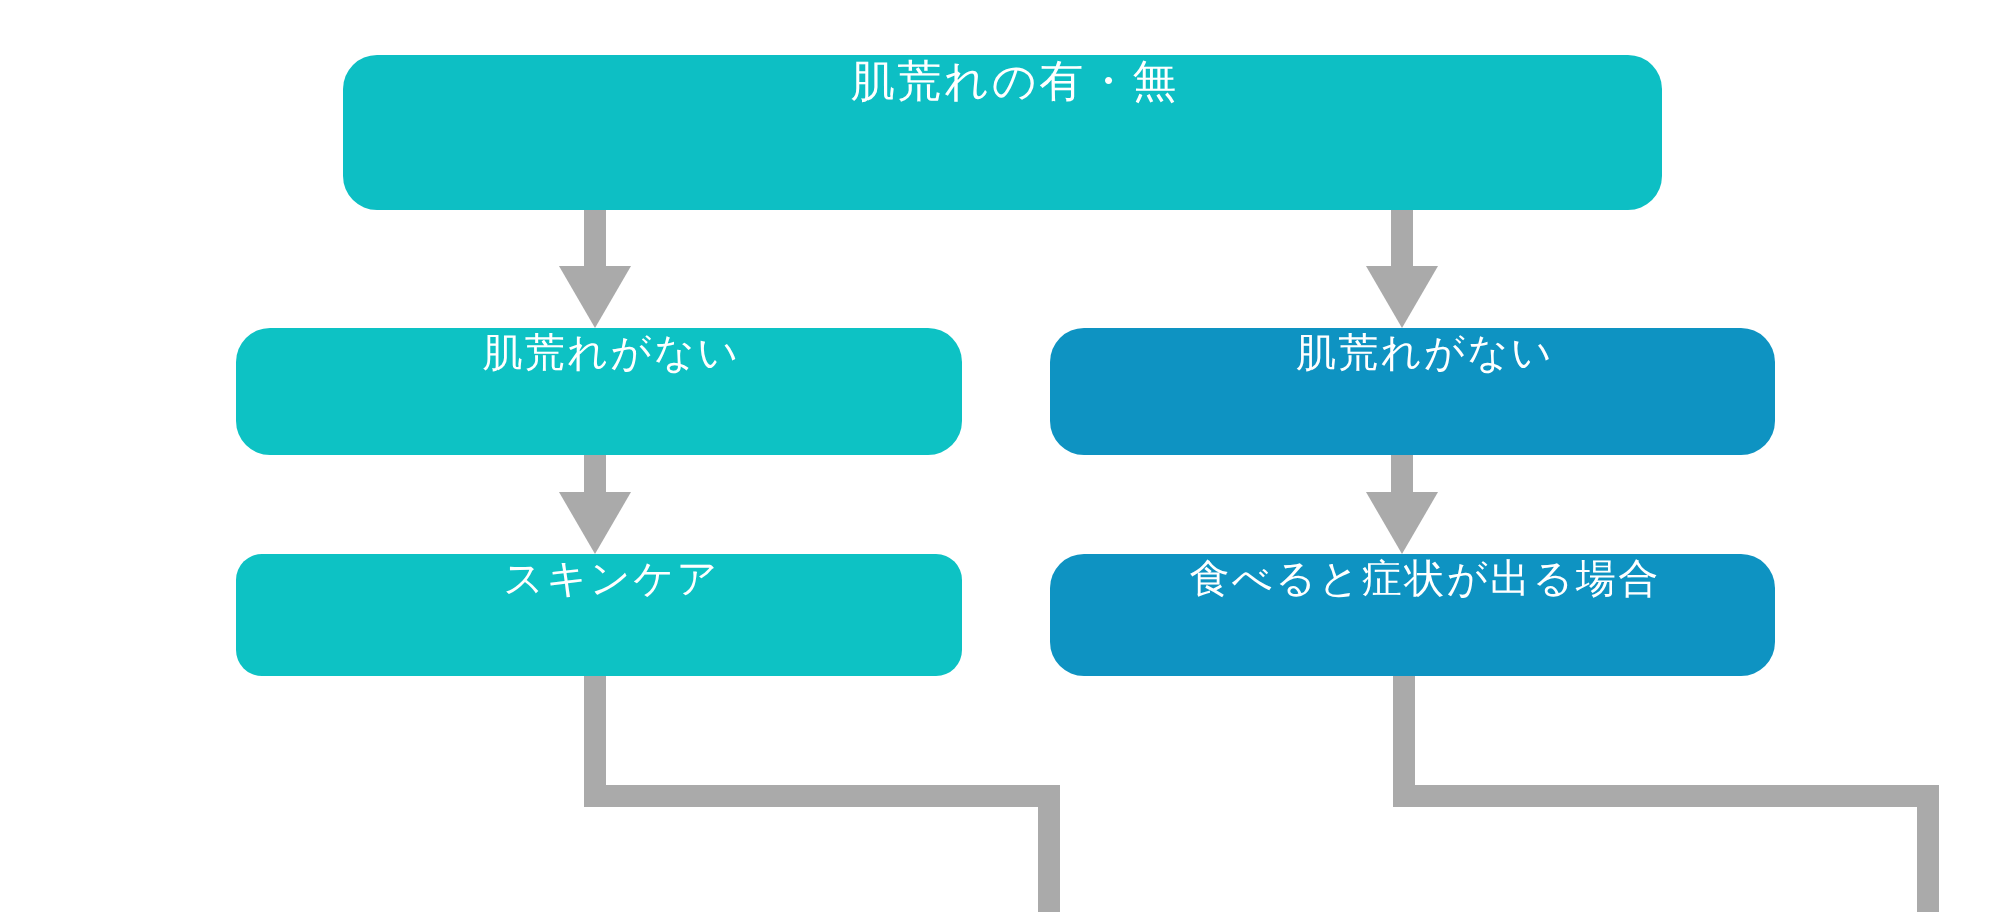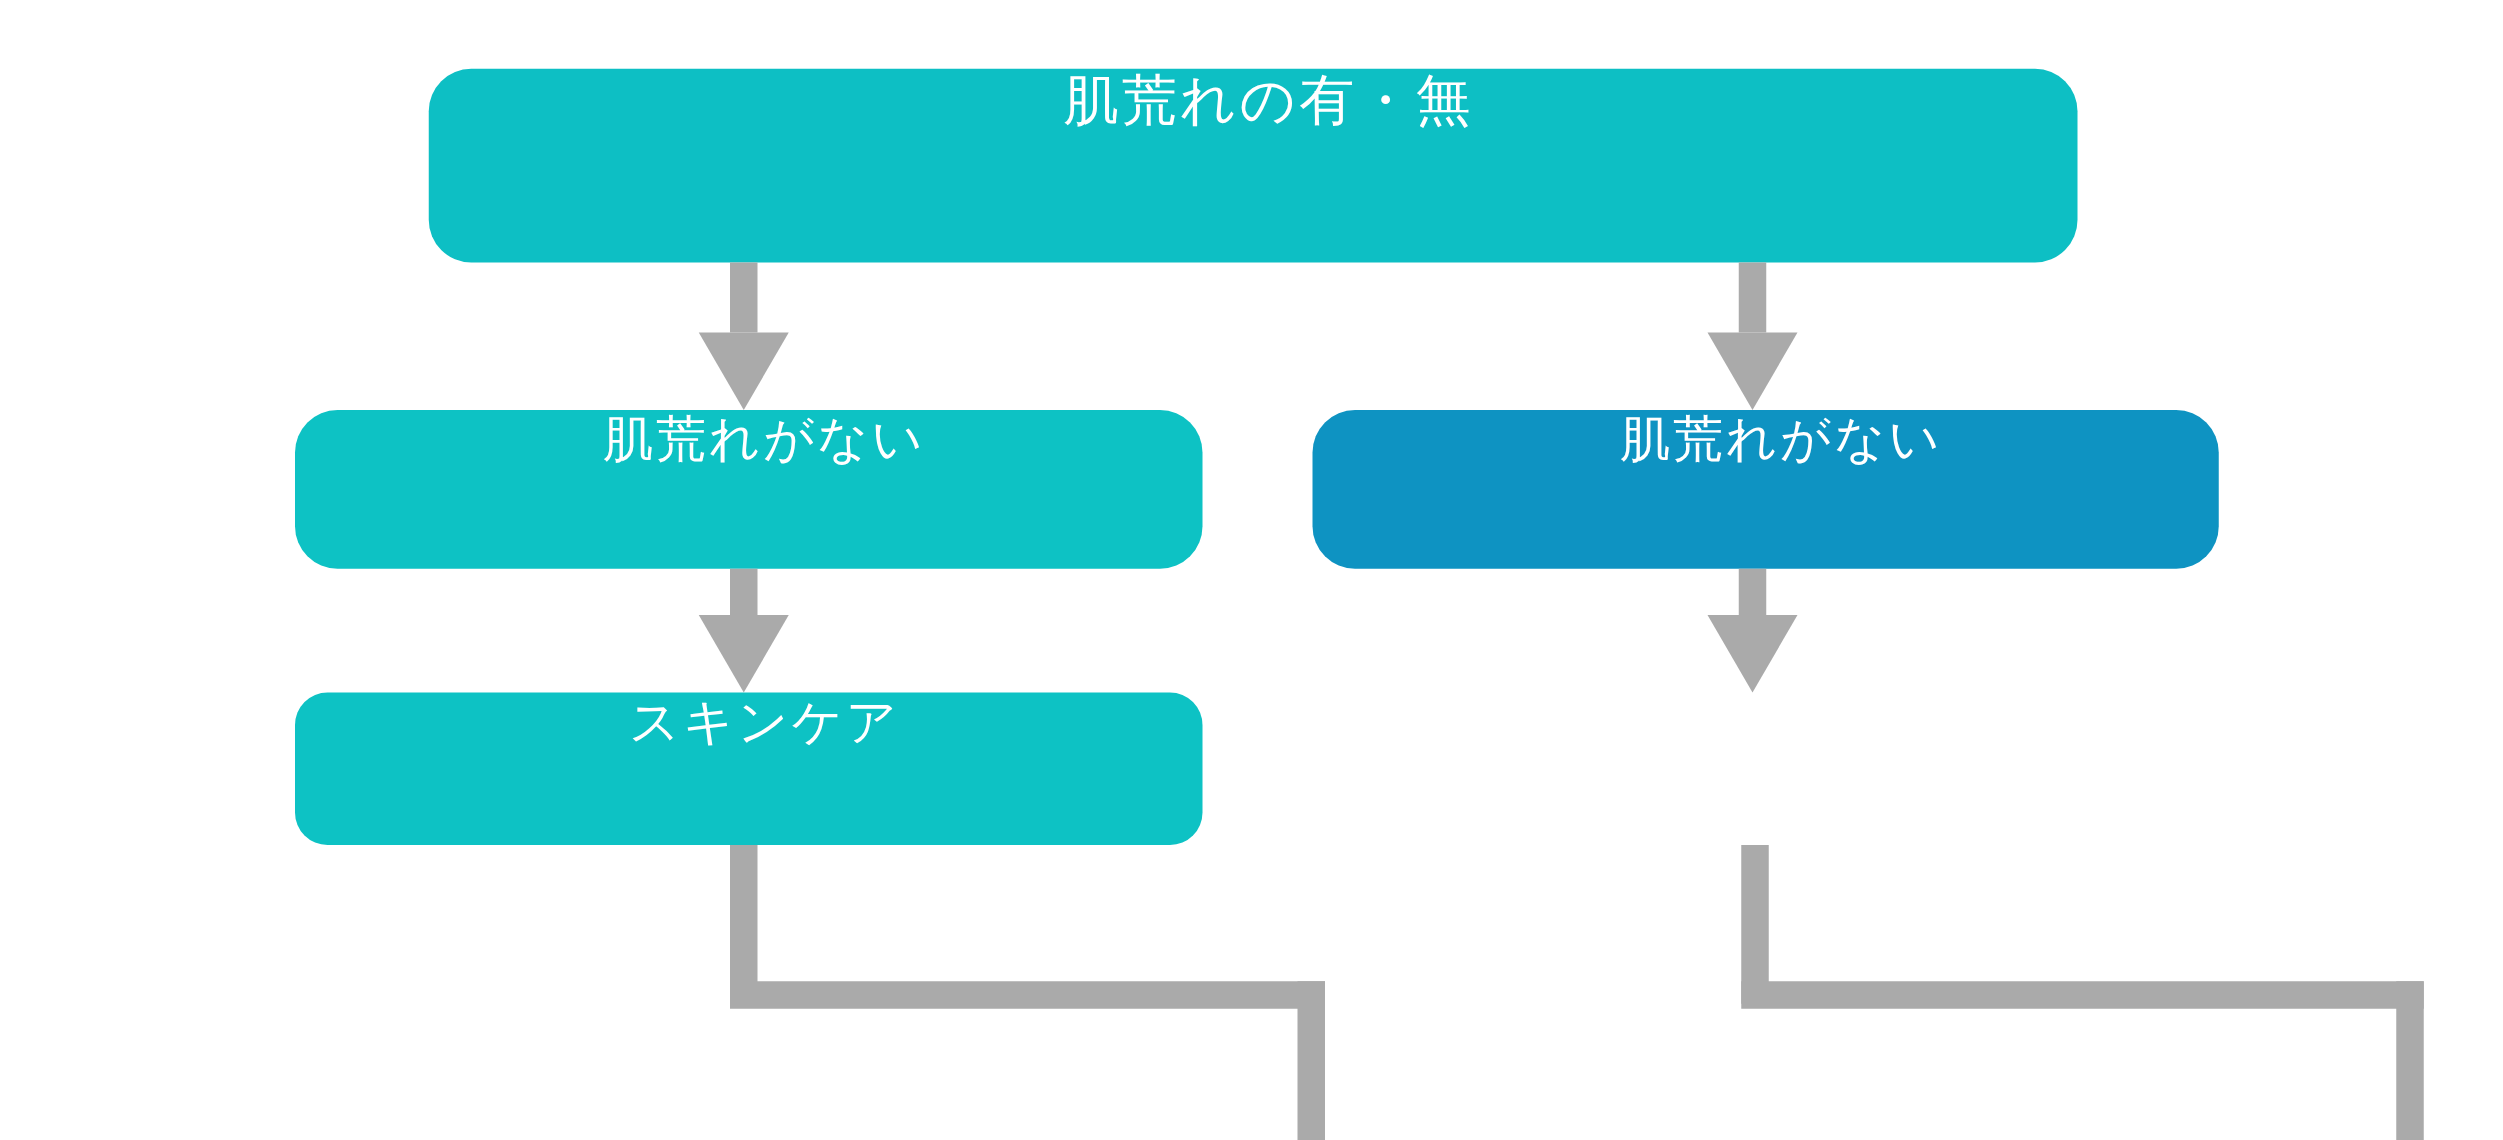--- a/index.html
+++ b/index.html
@@ -151,20 +151,23 @@
     <div class="head"></div>
   </div>
   <div class="arrow" id="arrow-right-down">
     <div class="shaft"></div>
     <div class="head"></div>
   </div>
 
   <div class="node" id="node-skincare">
     <span class="node-label">スキンケア</span>
   </div>
+  <div class="node" id="node-symptom">
+    <span class="node-label">食べると症状が出る場合</span>
+  </div>
 
   <div class="seg" id="conn-left-v1"></div>
   <div class="seg" id="conn-left-h"></div>
   <div class="seg" id="conn-left-v2"></div>
 
   <div class="seg" id="conn-right-v1"></div>
   <div class="seg" id="conn-right-h"></div>
   <div class="seg" id="conn-right-v2"></div>
 
 </div>

